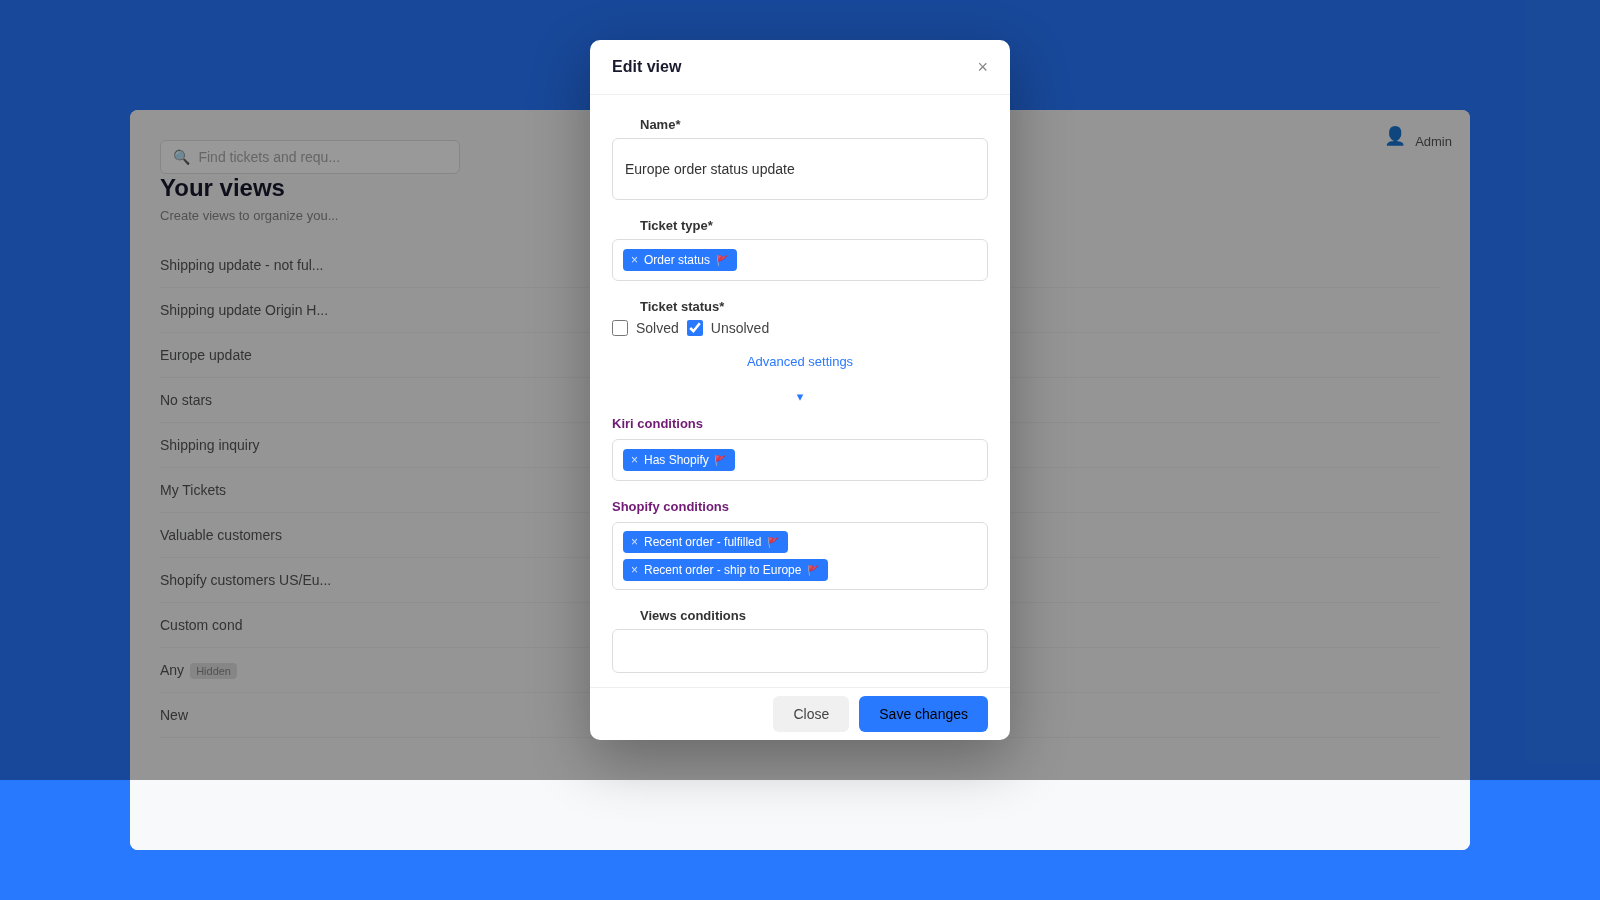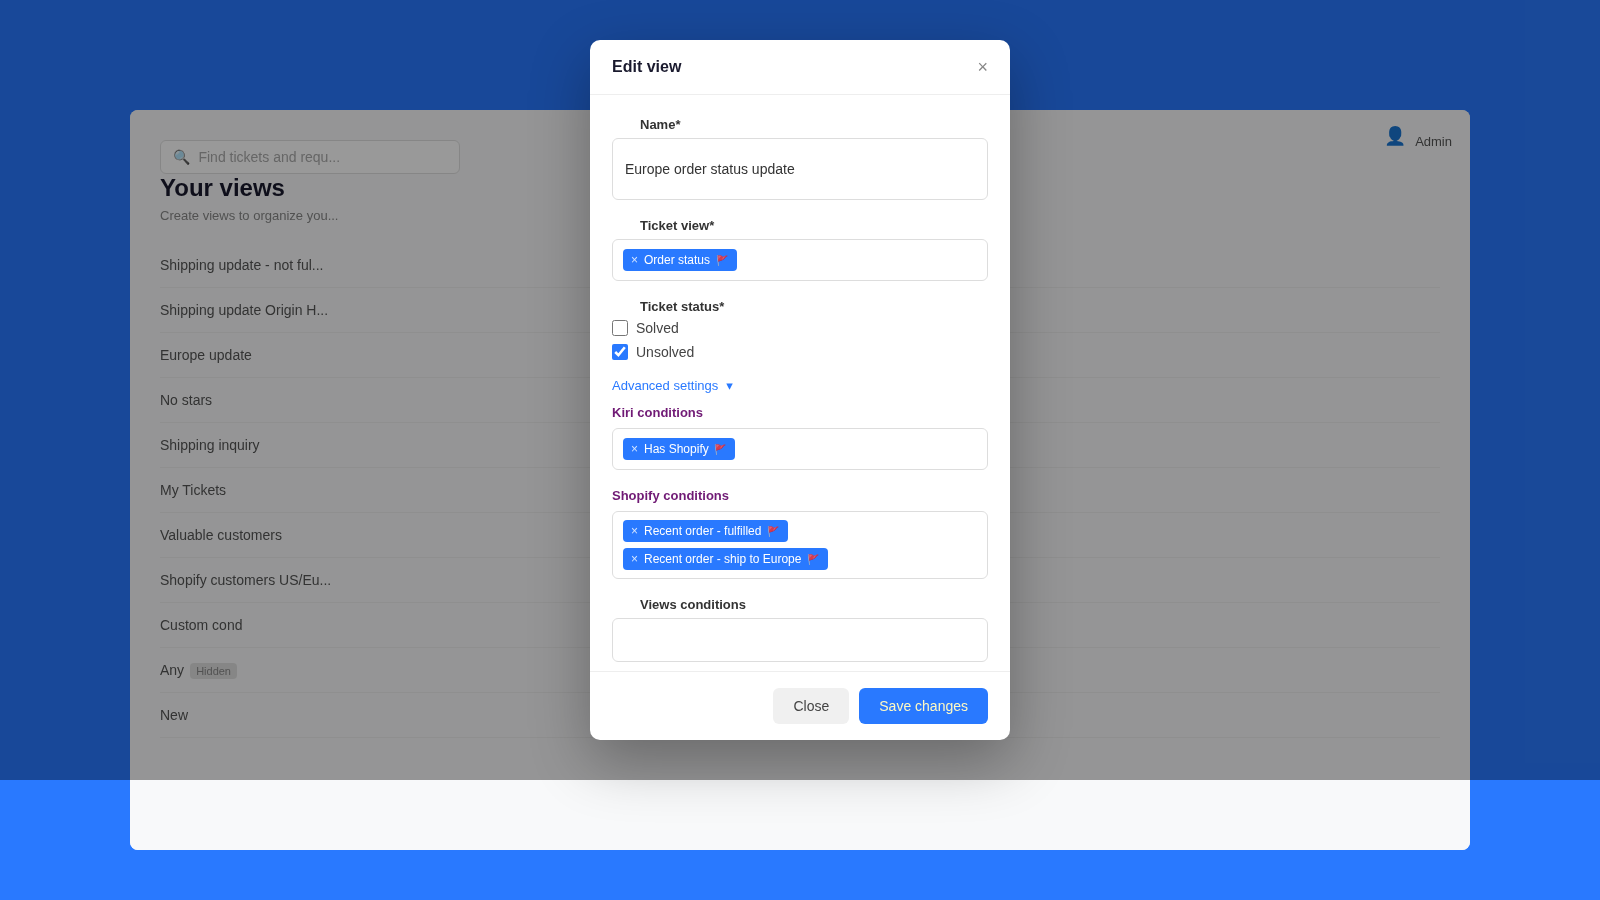--- a/index.html
+++ b/index.html
@@ -219,21 +219,21 @@
       font-size: 12px;
       opacity: 0.8;
     }
     .tag-info {
       font-size: 10px;
       opacity: 0.8;
     }
 
     .checkbox-group {
       display: flex;
-      flex-direction: column;
+      flex-direction: row;
       gap: 8px;
     }
     .checkbox-item {
       display: flex;
       align-items: center;
       gap: 8px;
       font-size: 14px;
       color: #444;
     }
     .checkbox-item input[type="checkbox"] {
@@ -242,22 +242,23 @@
       accent-color: #2979FF;
     }
 
     .advanced-settings-toggle {
       color: #2979FF;
       font-size: 13px;
       font-weight: 500;
       cursor: pointer;
       display: flex;
       align-items: center;
-      gap: 8px;
+      gap: 20px;
       margin-bottom: 12px;
+      flex-direction: column;
     }
 
     .section-label {
       font-size: 13px;
       font-weight: 700;
       color: #701a75;
       margin-bottom: 8px;
     }
 
     .custom-conditions-input {
@@ -279,42 +280,42 @@
       color: #444;
       margin-top: 10px;
     }
     .hidden-check input[type="checkbox"] {
       width: 16px;
       height: 16px;
       accent-color: #2979FF;
     }
 
     .modal-footer {
-      padding: 16px 22px;
+      padding: 8px 22px;
       display: flex;
       justify-content: flex-end;
       gap: 10px;
       border-top: 1px solid #eee;
     }
 
     .btn {
       padding: 10px 20px;
       border-radius: 6px;
       font-size: 14px;
       font-weight: 500;
       cursor: pointer;
       border: none;
     }
     .btn-secondary {
       background: #f0f0f0;
       color: #444;
     }
     .btn-primary {
       background: #2979FF;
-      color: #fef9c3;
+      color: #000000;
     }
   </style>
 </head>
 <body>
 
 <div class="app-bg">
 
 
   <div class="main-content">
     <div class="search-bar">
@@ -354,21 +355,21 @@
     </div>
 
     <div class="modal-body">
 
       <div class="form-group">
         <label class="form-label">Name*</label>
         <input class="form-input" type="text" value="Europe order status update" style="">
       </div>
 
       <div class="form-group">
-        <label class="form-label">Ticket view*</label>
+        <label class="form-label">Ticket type*</label>
         <div class="tags-input">
           <span class="tag">
             <span class="tag-remove">×</span>
             <span>Order status</span>
             <span class="tag-info">🚩</span>
           </span>
         </div>
       </div>
 
       <div class="form-group">

